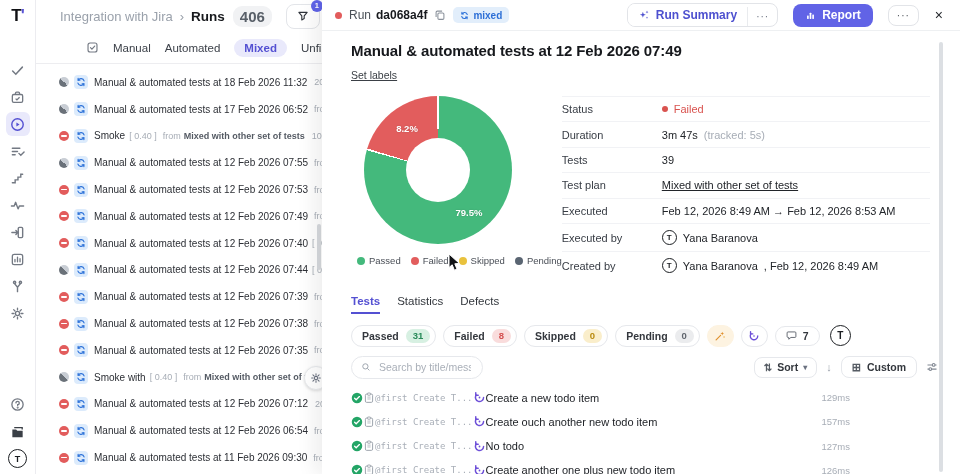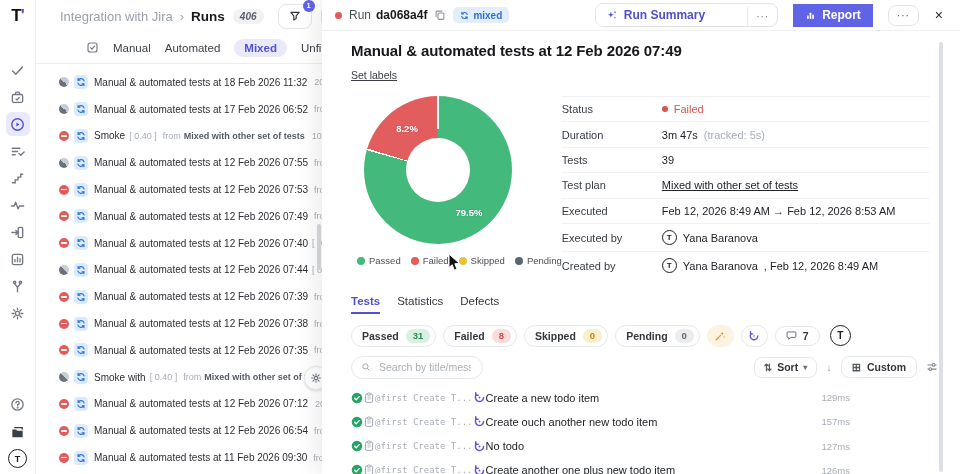--- a/index.html
+++ b/index.html
@@ -16,21 +16,21 @@
   .side-bottom{margin-top:auto;display:flex;flex-direction:column;align-items:center;gap:6px;padding-bottom:6px;}
   .side-bottom .side-icon{width:22px;height:22px;}
   .mini-avatar,.chip-avatar,.side-avatar{border-radius:50%;border:1.5px solid #1b1e22;display:flex;align-items:center;justify-content:center;font-weight:800;color:#1b1e22;box-sizing:border-box;background:#fff;}
   .side-avatar{width:19px;height:19px;font-size:9px;}
   
   .main{position:absolute;left:36px;top:0;right:0;height:474px;}
   .topbar{height:32px;display:flex;align-items:center;padding-left:24px;position:relative;}
   .bc-parent{font-size:13px;color:#9aa1ab;}
   .bc-sep{margin:0 7px;color:#9aa1ab;font-size:13px;}
   .bc-current{font-size:13.5px;font-weight:700;color:#17191d;}
-  .count-badge{margin-left:8px;background:#f1f2f4;color:#596069;font-size:10px;font-weight:600;padding:2px 7px;border-radius:9px;font-style:italic;}
+  .count-badge{margin-left:8px;background:#f1f2f4;color:#596069;font-size:15px;font-weight:600;padding:2px 7px;border-radius:9px;}
   .filter-btn{position:relative;margin-left:14px;width:32px;height:23px;border:1px solid #e3e5e9;border-radius:8px;background:#fff;display:flex;align-items:center;justify-content:center;}
   .filter-btn svg{width:12px;height:12px;}
   .notif{position:absolute;top:-5px;right:-4px;width:12px;height:12px;border-radius:50%;background:#5f63e8;color:#fff;font-size:7.5px;font-weight:700;display:flex;align-items:center;justify-content:center;}
   .mini-search{margin-left:9px;height:23px;width:58px;border:1px solid #e3e5e9;border-radius:8px;display:flex;align-items:center;gap:9px;padding:0 8px;box-sizing:border-box;}
   .mini-search svg{width:11px;height:11px;}
   .mini-search .x{font-size:12px;color:#3a3f45;}
   .tabs{height:31px;display:flex;align-items:center;gap:14px;padding-left:50px;border-bottom:1px solid #ededf0;font-size:11.5px;color:#3c4149;white-space:nowrap;}
   .tab-icon svg{width:13px;height:13px;}
   .tab.active{background:#e9e9fb;color:#5450d2;font-weight:600;padding:3px 10px;border-radius:12px;}
   .runs{padding-top:5px;}
@@ -52,25 +52,25 @@
   
   .panel{position:absolute;left:322px;top:0;width:638px;height:474px;background:#fff;z-index:5;box-shadow:-7px 0 18px rgba(20,22,26,.08);box-sizing:border-box;}
   .panel-header{height:31px;display:flex;align-items:center;padding:0 13px;gap:7px;border-bottom:1px solid #eef0f2;box-sizing:border-box;}
   .run-dot{width:7px;height:7px;border-radius:50%;background:#e25c5c;}
   .run-label{font-size:12px;color:#4b5158;}
   .run-id{font-size:12px;font-weight:700;color:#17191d;margin-left:-2px;}
   .copy-btn svg{width:12px;height:12px;}
   .type-badge{display:flex;align-items:center;gap:4px;background:#e2eefb;border-radius:5px;padding:2.5px 7px;font-size:10px;font-weight:700;color:#2d6fd6;}
   .type-badge svg{width:9px;height:9px;}
   .ph-spacer{flex:1;}
-  .btn-group{display:flex;align-items:flex-end;border:1px solid #e2e4e8;border-radius:8px;overflow:hidden;gap:32px;}
+  .btn-group{display:flex;align-items:flex-end;border:1px solid #e2e4e8;border-radius:8px;overflow:hidden;}
   .run-summary{display:flex;align-items:center;gap:6px;padding:4px 10px;font-size:12px;font-weight:700;color:#4d50cf;background:#fff;}
   .run-summary svg{width:12px;height:12px;}
   .group-more{padding:4px 8px;color:#6b7280;border-left:1px solid #e9ebee;font-size:10px;letter-spacing:1px;}
-  .report-btn{display:flex;align-items:center;gap:6px;background:#6163e6;color:#fff;font-size:12px;font-weight:700;padding:4.5px 12px;border-radius:0;margin-left:8px;}
+  .report-btn{display:flex;align-items:center;gap:6px;background:#6163e6;color:#fff;font-size:12px;font-weight:700;padding:4.5px 12px;border-radius:8px;margin-left:8px;}
   .report-btn svg{width:11px;height:11px;}
   .more-btn{border:1px solid #e2e4e8;border-radius:8px;padding:4px 8px;font-size:10px;color:#4b5158;letter-spacing:1px;margin-left:8px;}
   .close-btn{font-size:14px;color:#1f2227;margin-left:5px;padding:0 4px;}
   .panel-body{padding:11px 18px 0 29px;}
   .p-title{font-size:15px;font-weight:700;color:#16181c;letter-spacing:-.1px;}
   .set-labels{display:inline-block;margin-top:10px;font-size:10.5px;color:#3b4046;text-decoration:underline;}
   .overview{display:flex;margin-top:13px;}
   .chart-col{flex:0 0 196px;}
   .donut{width:148px;height:148px;border-radius:50%;position:relative;margin-left:13px;}
   .donut::after{content:"";position:absolute;left:50%;top:50%;width:64px;height:64px;background:#fff;border-radius:50%;transform:translate(-50%,-50%);}

